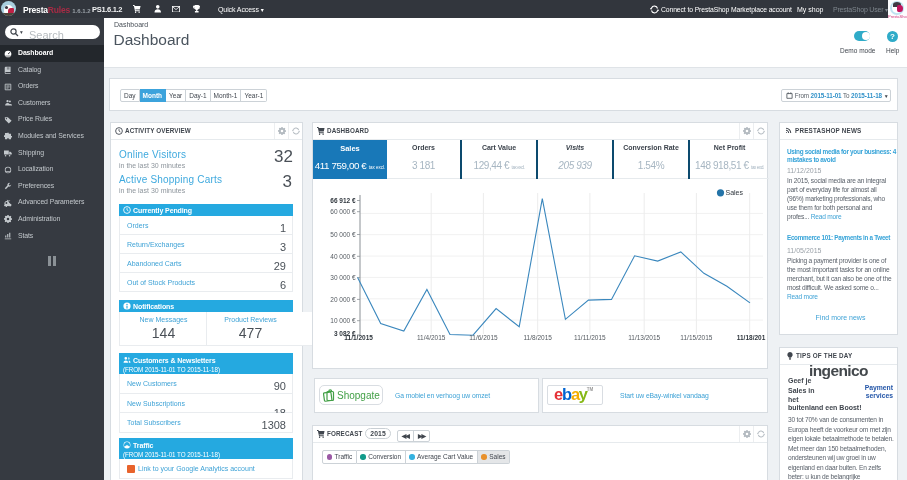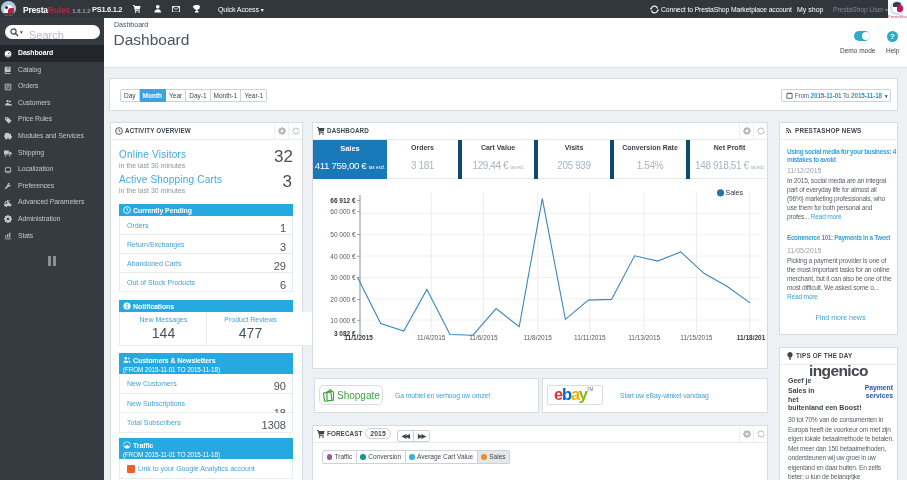--- a/index.html
+++ b/index.html
@@ -12,21 +12,21 @@
 .picons svg { display:block; margin:4px 3px 0 3px; }
 .picons .ic { width:14px; height:16px; border-left:1px solid #eceef0; }
 .bluebar { background:#25a9e0; color:#fff; font-weight:bold; font-size:7px; padding:2px 4px; letter-spacing:-0.1px; }
 .brow { border:1px solid #e9ecef; border-top:none; background:#fff; font-size:7px; color:#3ea2d6; }
 .brow b { position:absolute; right:6px; color:#4a5158; font-weight:normal; }
 .link { color:#3ea2d6; }
 .mi { height:16.6px; line-height:16.6px; padding-left:18px; position:relative; white-space:nowrap; }
 .mi svg { position:absolute; left:4px; top:4.5px; width:8px; height:8px; }
 .tbtn { border:1px solid #ccd2d7; border-left-width:0; background:#fff; padding:0 3px; line-height:11px; font-size:6.5px; }
 .tbtn:first-child { border-left-width:1px; }
-.kpi { position:absolute; top:0; height:39px; border-right:4px solid #0c4a6e; }
+.kpi { position:absolute; top:0; height:39px; border-right:2px solid #0c4a6e; }
 .kl { position:absolute; left:0; top:4px; width:100%; text-align:center; font-size:7px; font-weight:bold; color:#3c434c; }
 .kv { position:absolute; left:0; top:20px; width:100%; text-align:center; font-size:10px; letter-spacing:-0.4px; color:#a7b6c2; white-space:nowrap; }
 .fbtn { border:1px solid #ccd2d7; border-left-width:0; background:#fff; padding:0 3.5px; line-height:12.5px; font-size:6.5px; }
 .fbtn:first-child { border-left-width:1px; }
 .dot { display:inline-block; width:5.5px; height:5.5px; border-radius:50%; margin-right:2.5px; vertical-align:-0.5px; }
 </style>
 </head>
 <body>
 
 <div class="abs" id="topbar" style="left:0;top:0;width:907px;height:18px;background:#32363d;color:#fff;">
@@ -247,21 +247,21 @@
       <div class="abs" style="left:0;top:20px;width:100%;text-align:center;font-size:9.8px;letter-spacing:-0.4px;white-space:nowrap;">411 759,00 € <span style="font-size:4.5px;letter-spacing:0;">tax excl.</span></div>
     </div>
     <div class="kpi" style="left:74px;width:75px;">
         <div class="kl">Orders</div>
         <div class="kv">3 181</div>
       </div>
     <div class="kpi" style="left:149px;width:76px;">
         <div class="kl">Cart Value</div>
         <div class="kv">129,44 € <span style="font-size:4.5px;">tax excl.</span></div>
       </div>
-    <div class="kpi" style="left:225px;width:76px;">
+    <div class="kpi" style="left:225px;width:76px;font-style:italic;">
         <div class="kl">Visits</div>
         <div class="kv">205 939</div>
       </div>
     <div class="kpi" style="left:301px;width:76px;">
         <div class="kl">Conversion Rate</div>
         <div class="kv">1.54%</div>
       </div>
     <div class="kpi" style="left:377px;width:79px;border-right:none;">
         <div class="kl">Net Profit</div>
         <div class="kv">148 918,51 € <span style="font-size:4.5px;">tax excl.</span></div>

